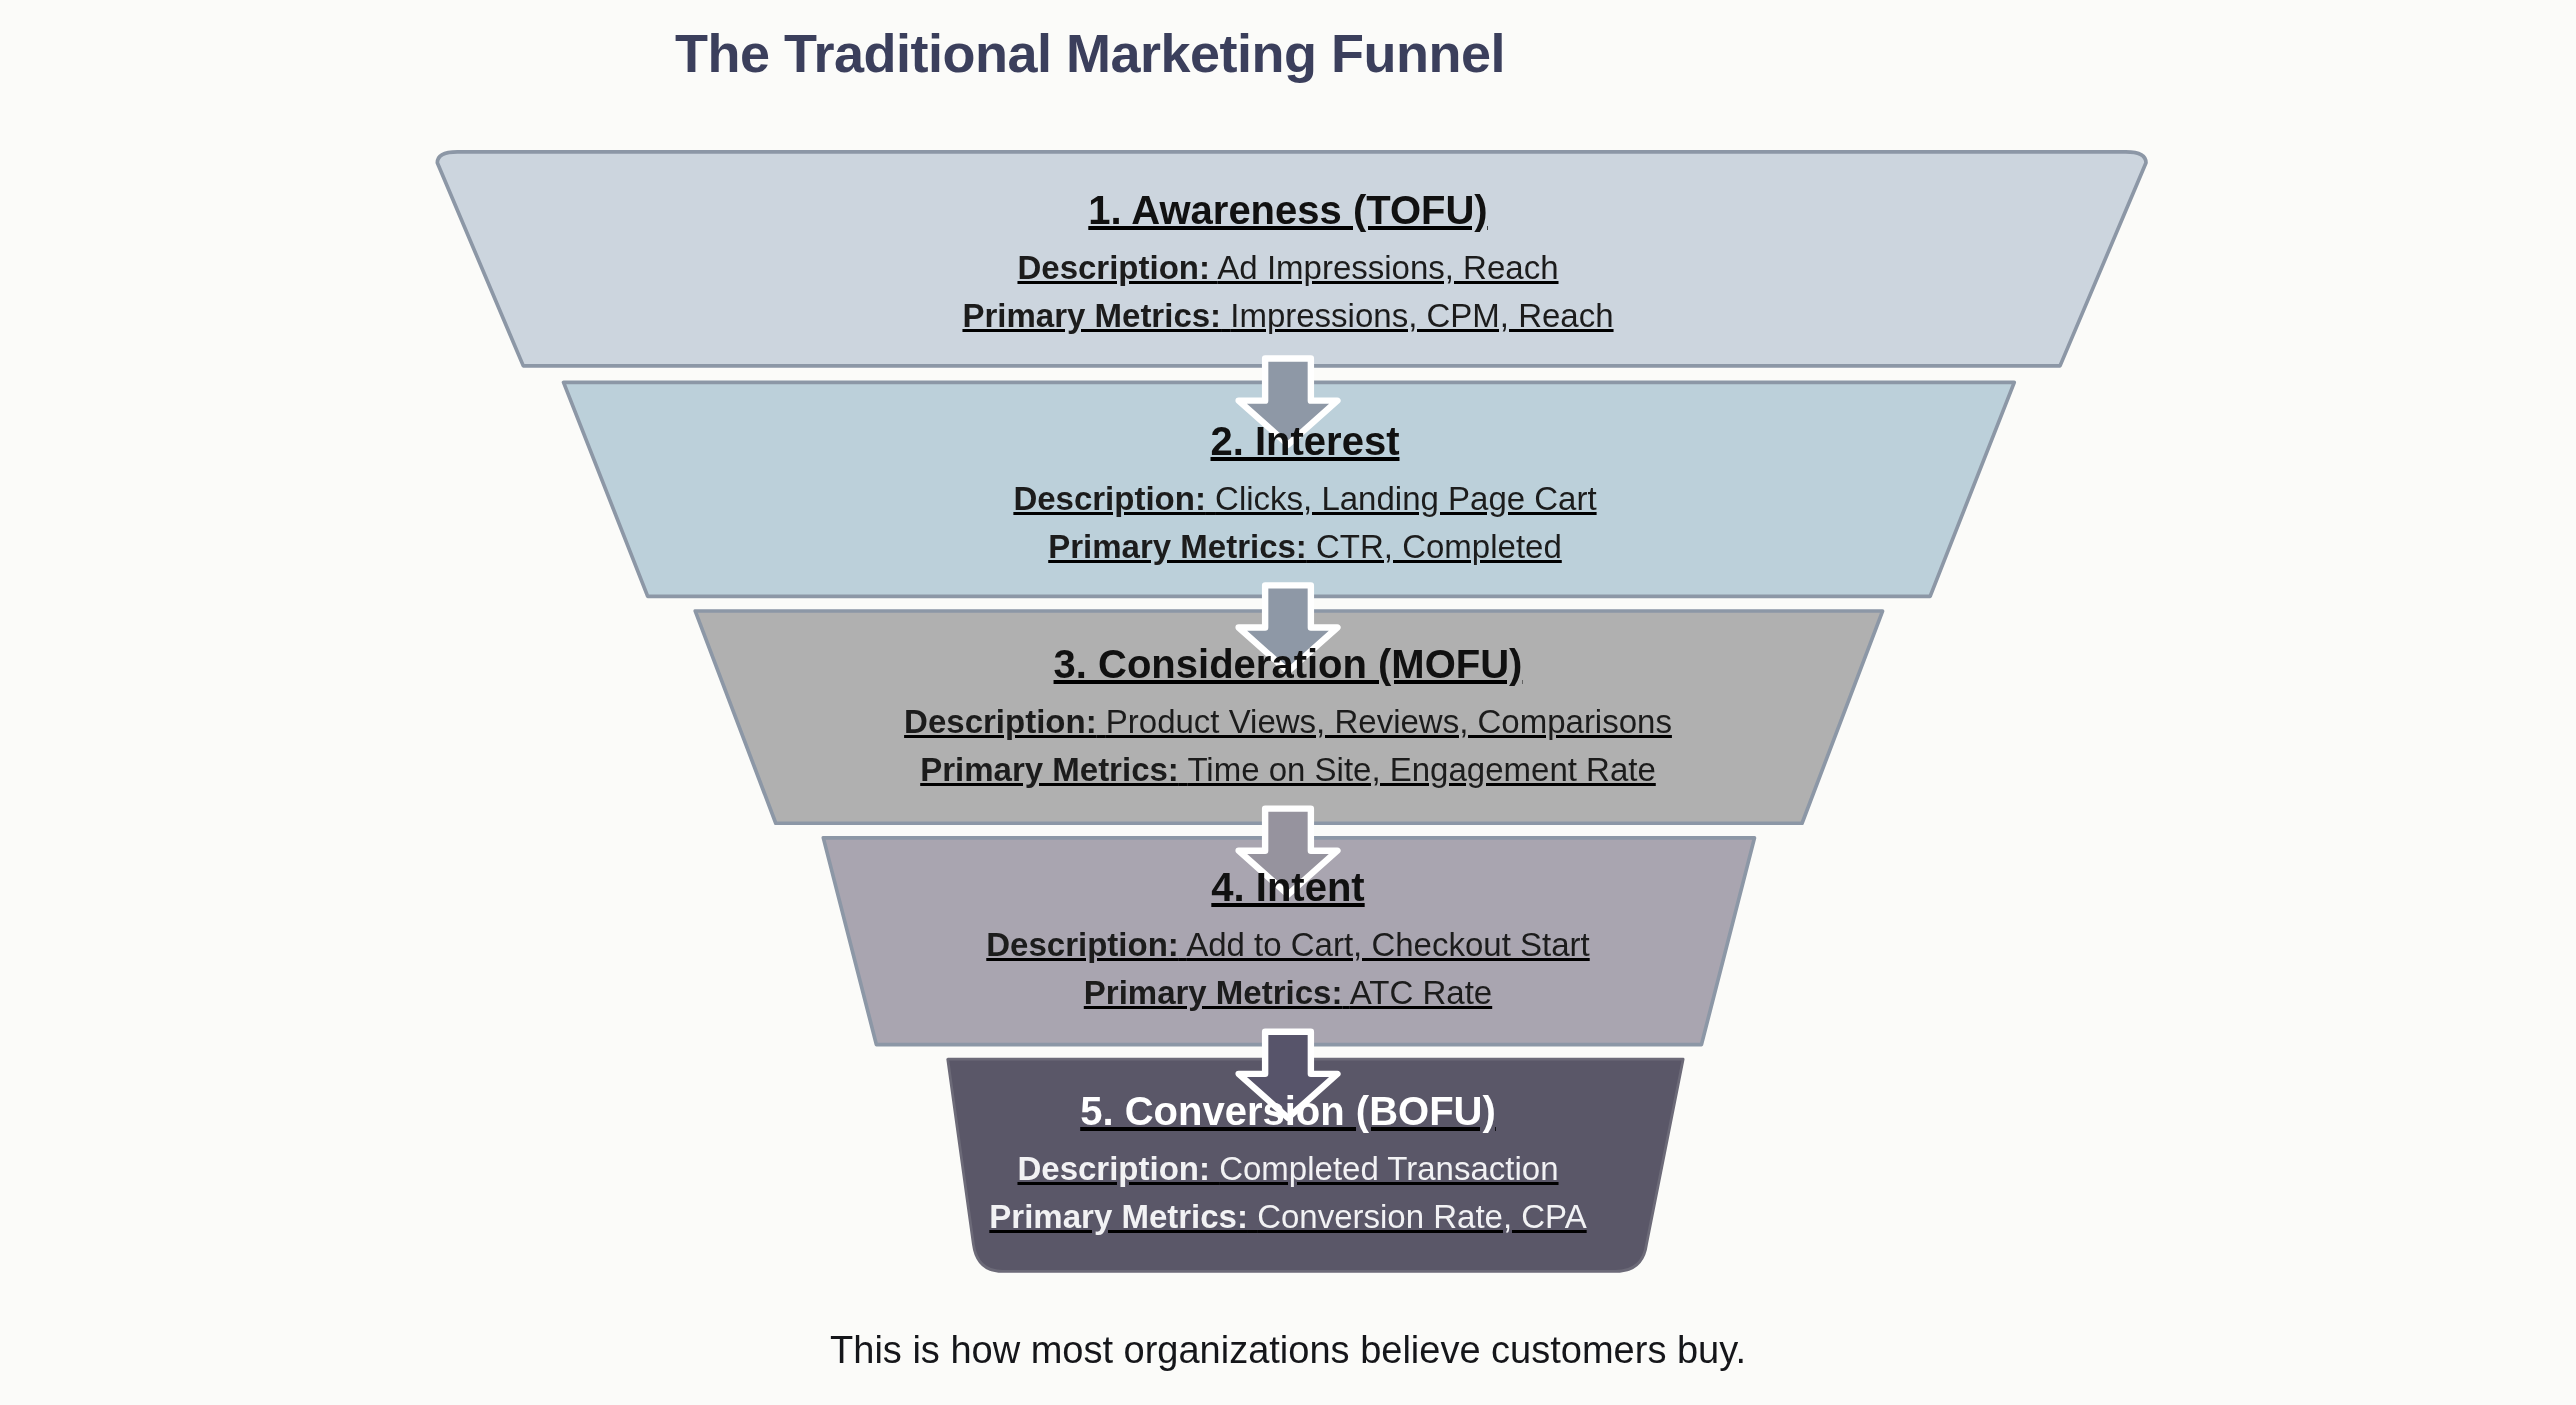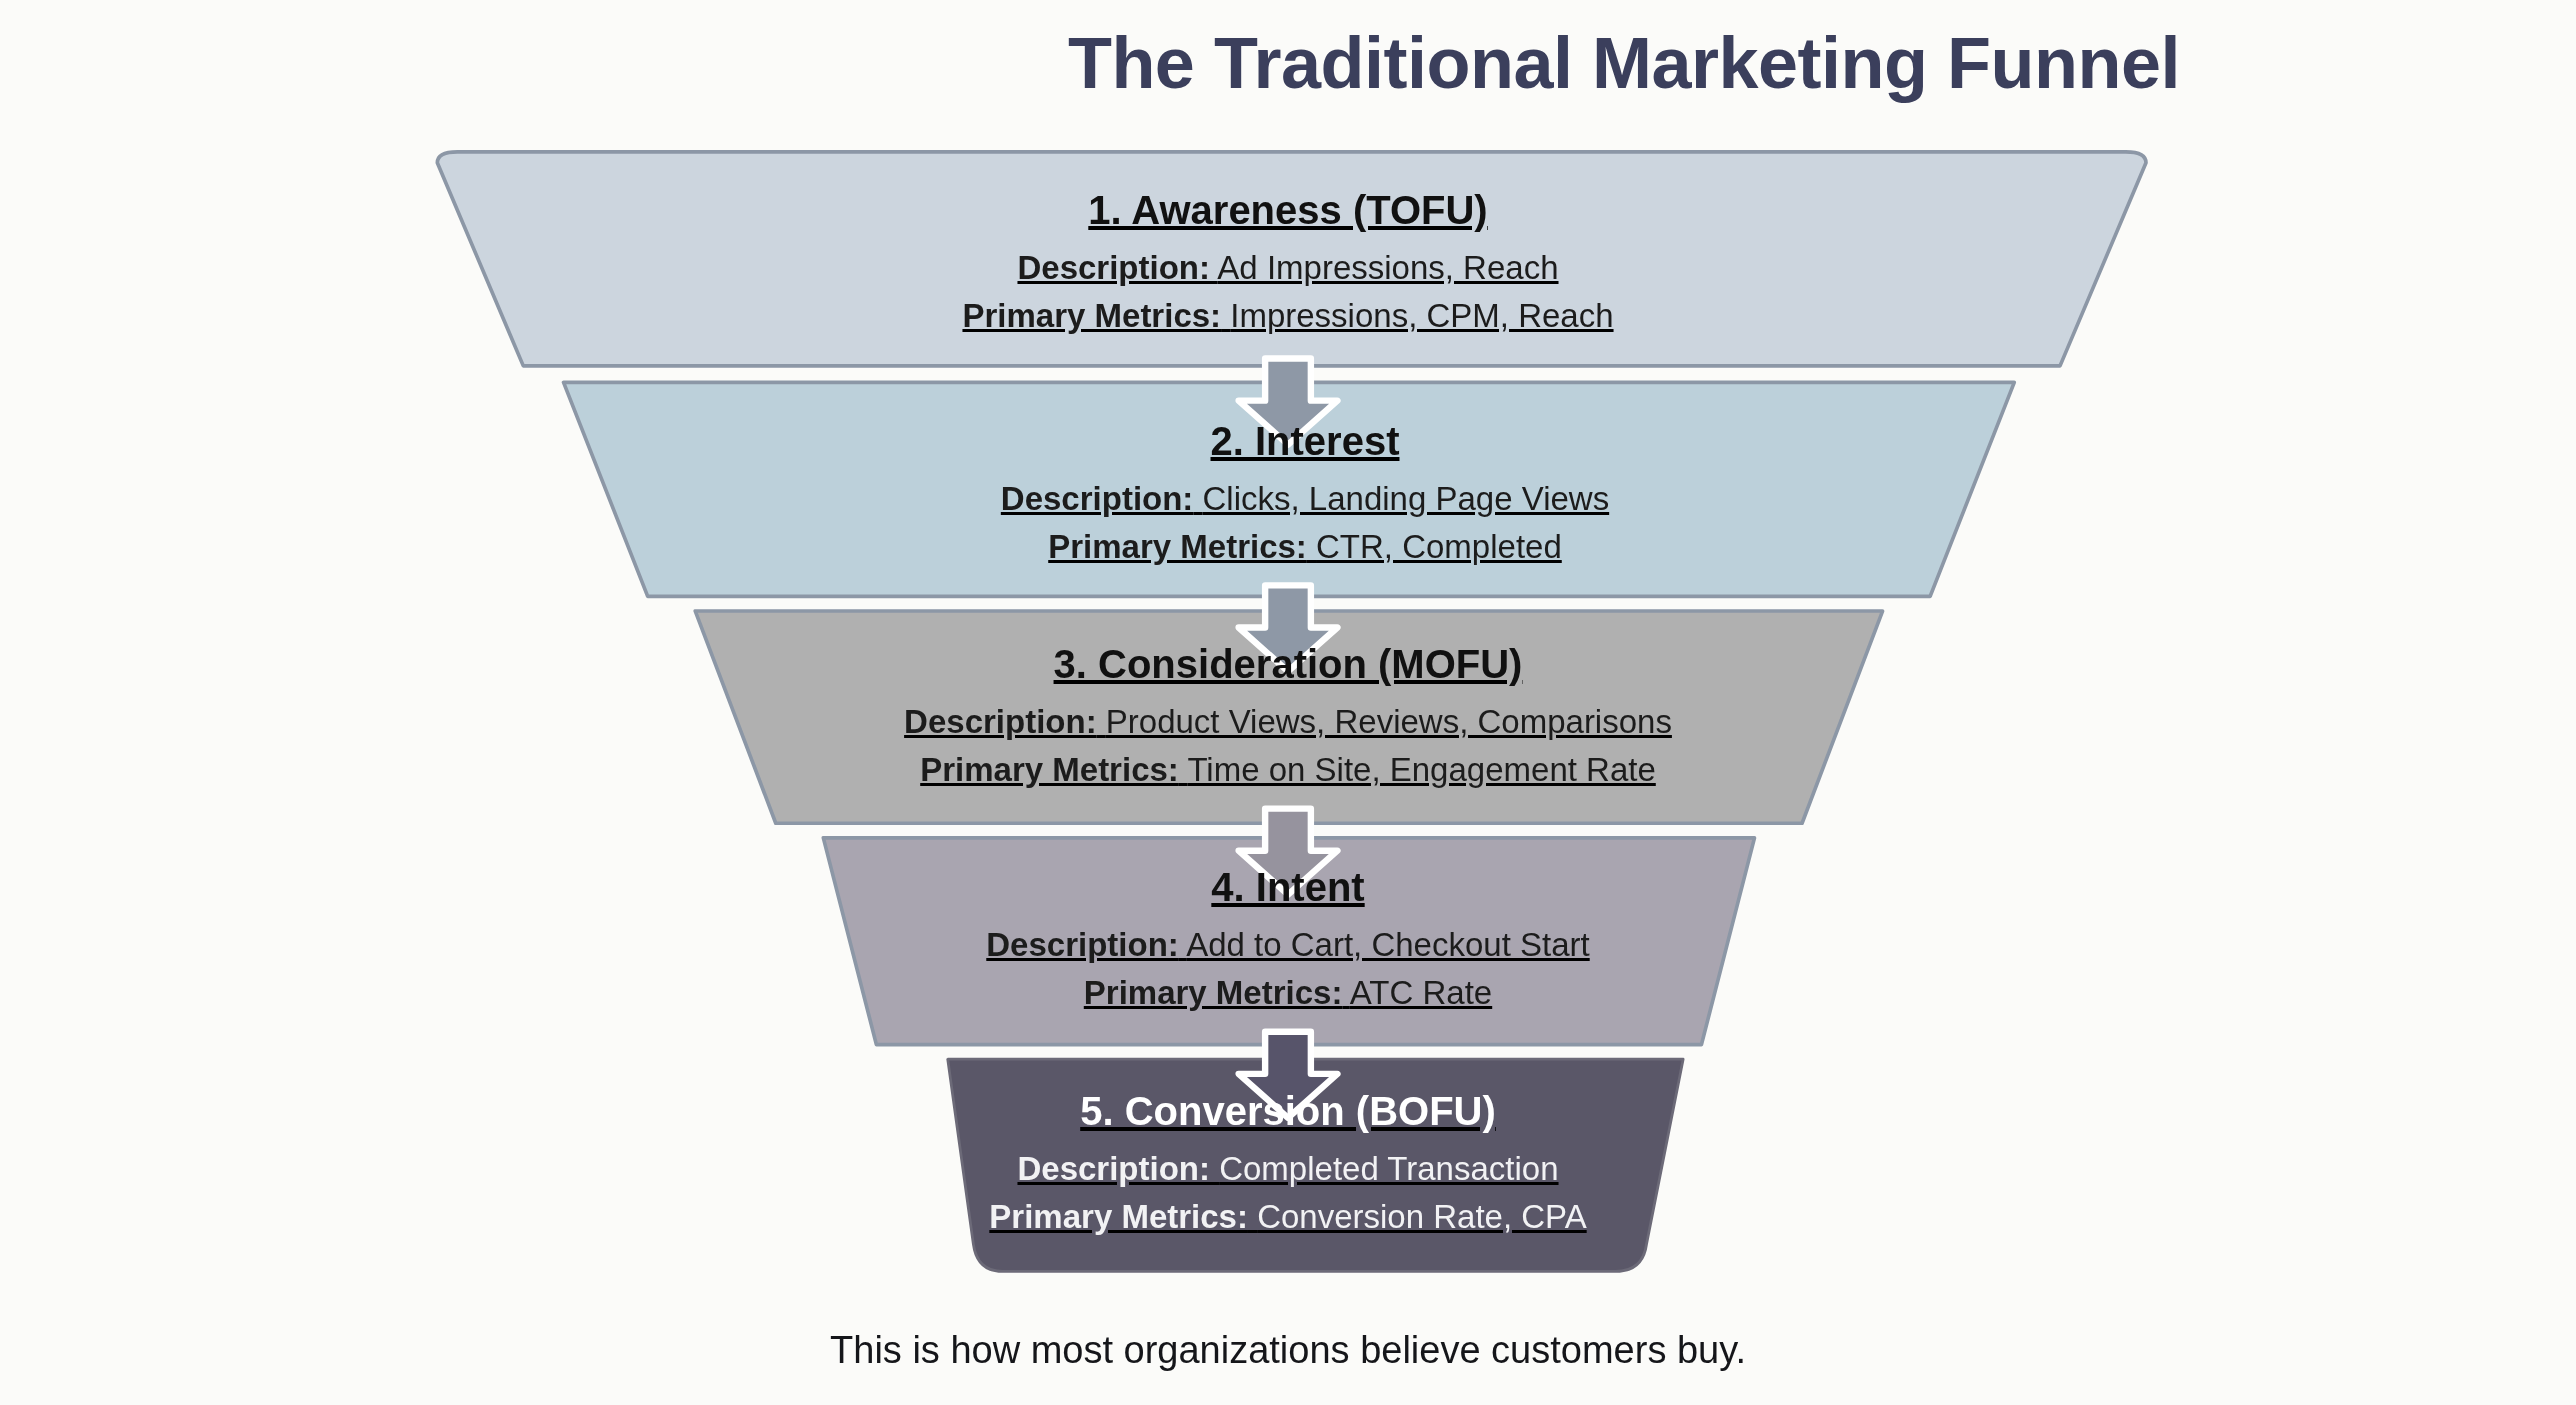--- a/index.html
+++ b/index.html
@@ -21,22 +21,22 @@
     width: 2576px;
     height: 1405px;
   }
 
   
   .title {
     position: absolute;
     top: 24px;
     left: 0;
     width: 2180px;
-    text-align: right;
-    font-size: 72px;
+    text-align: center;
+    font-size: 54px;
     font-weight: bold;
     color: #3b3f5c;
     letter-spacing: -0.5px;
     line-height: 1.1;
   }
 
   
   .funnel-svg {
     position: absolute;
     top: 0;
@@ -136,21 +136,21 @@
     <div class="stage-line">
       <span class="lbl">Primary Metrics:</span>
       <span>Impressions, CPM, Reach</span>
     </div>
   </div>
 
   <div class="stage-text" style="top:419px;margin-left:17px;">
     <div class="stage-title">2. Interest</div>
     <div class="stage-line">
       <span class="lbl">Description:</span>
-      <span>Clicks, Landing Page Views</span>
+      <span>Clicks, Landing Page Cart</span>
     </div>
     <div class="stage-line">
       <span class="lbl">Primary Metrics:</span>
       <span>CTR, Completed</span>
     </div>
   </div>
 
   <div class="stage-text" style="top:642px;">
     <div class="stage-title">3. Consideration (MOFU)</div>
     <div class="stage-line">

